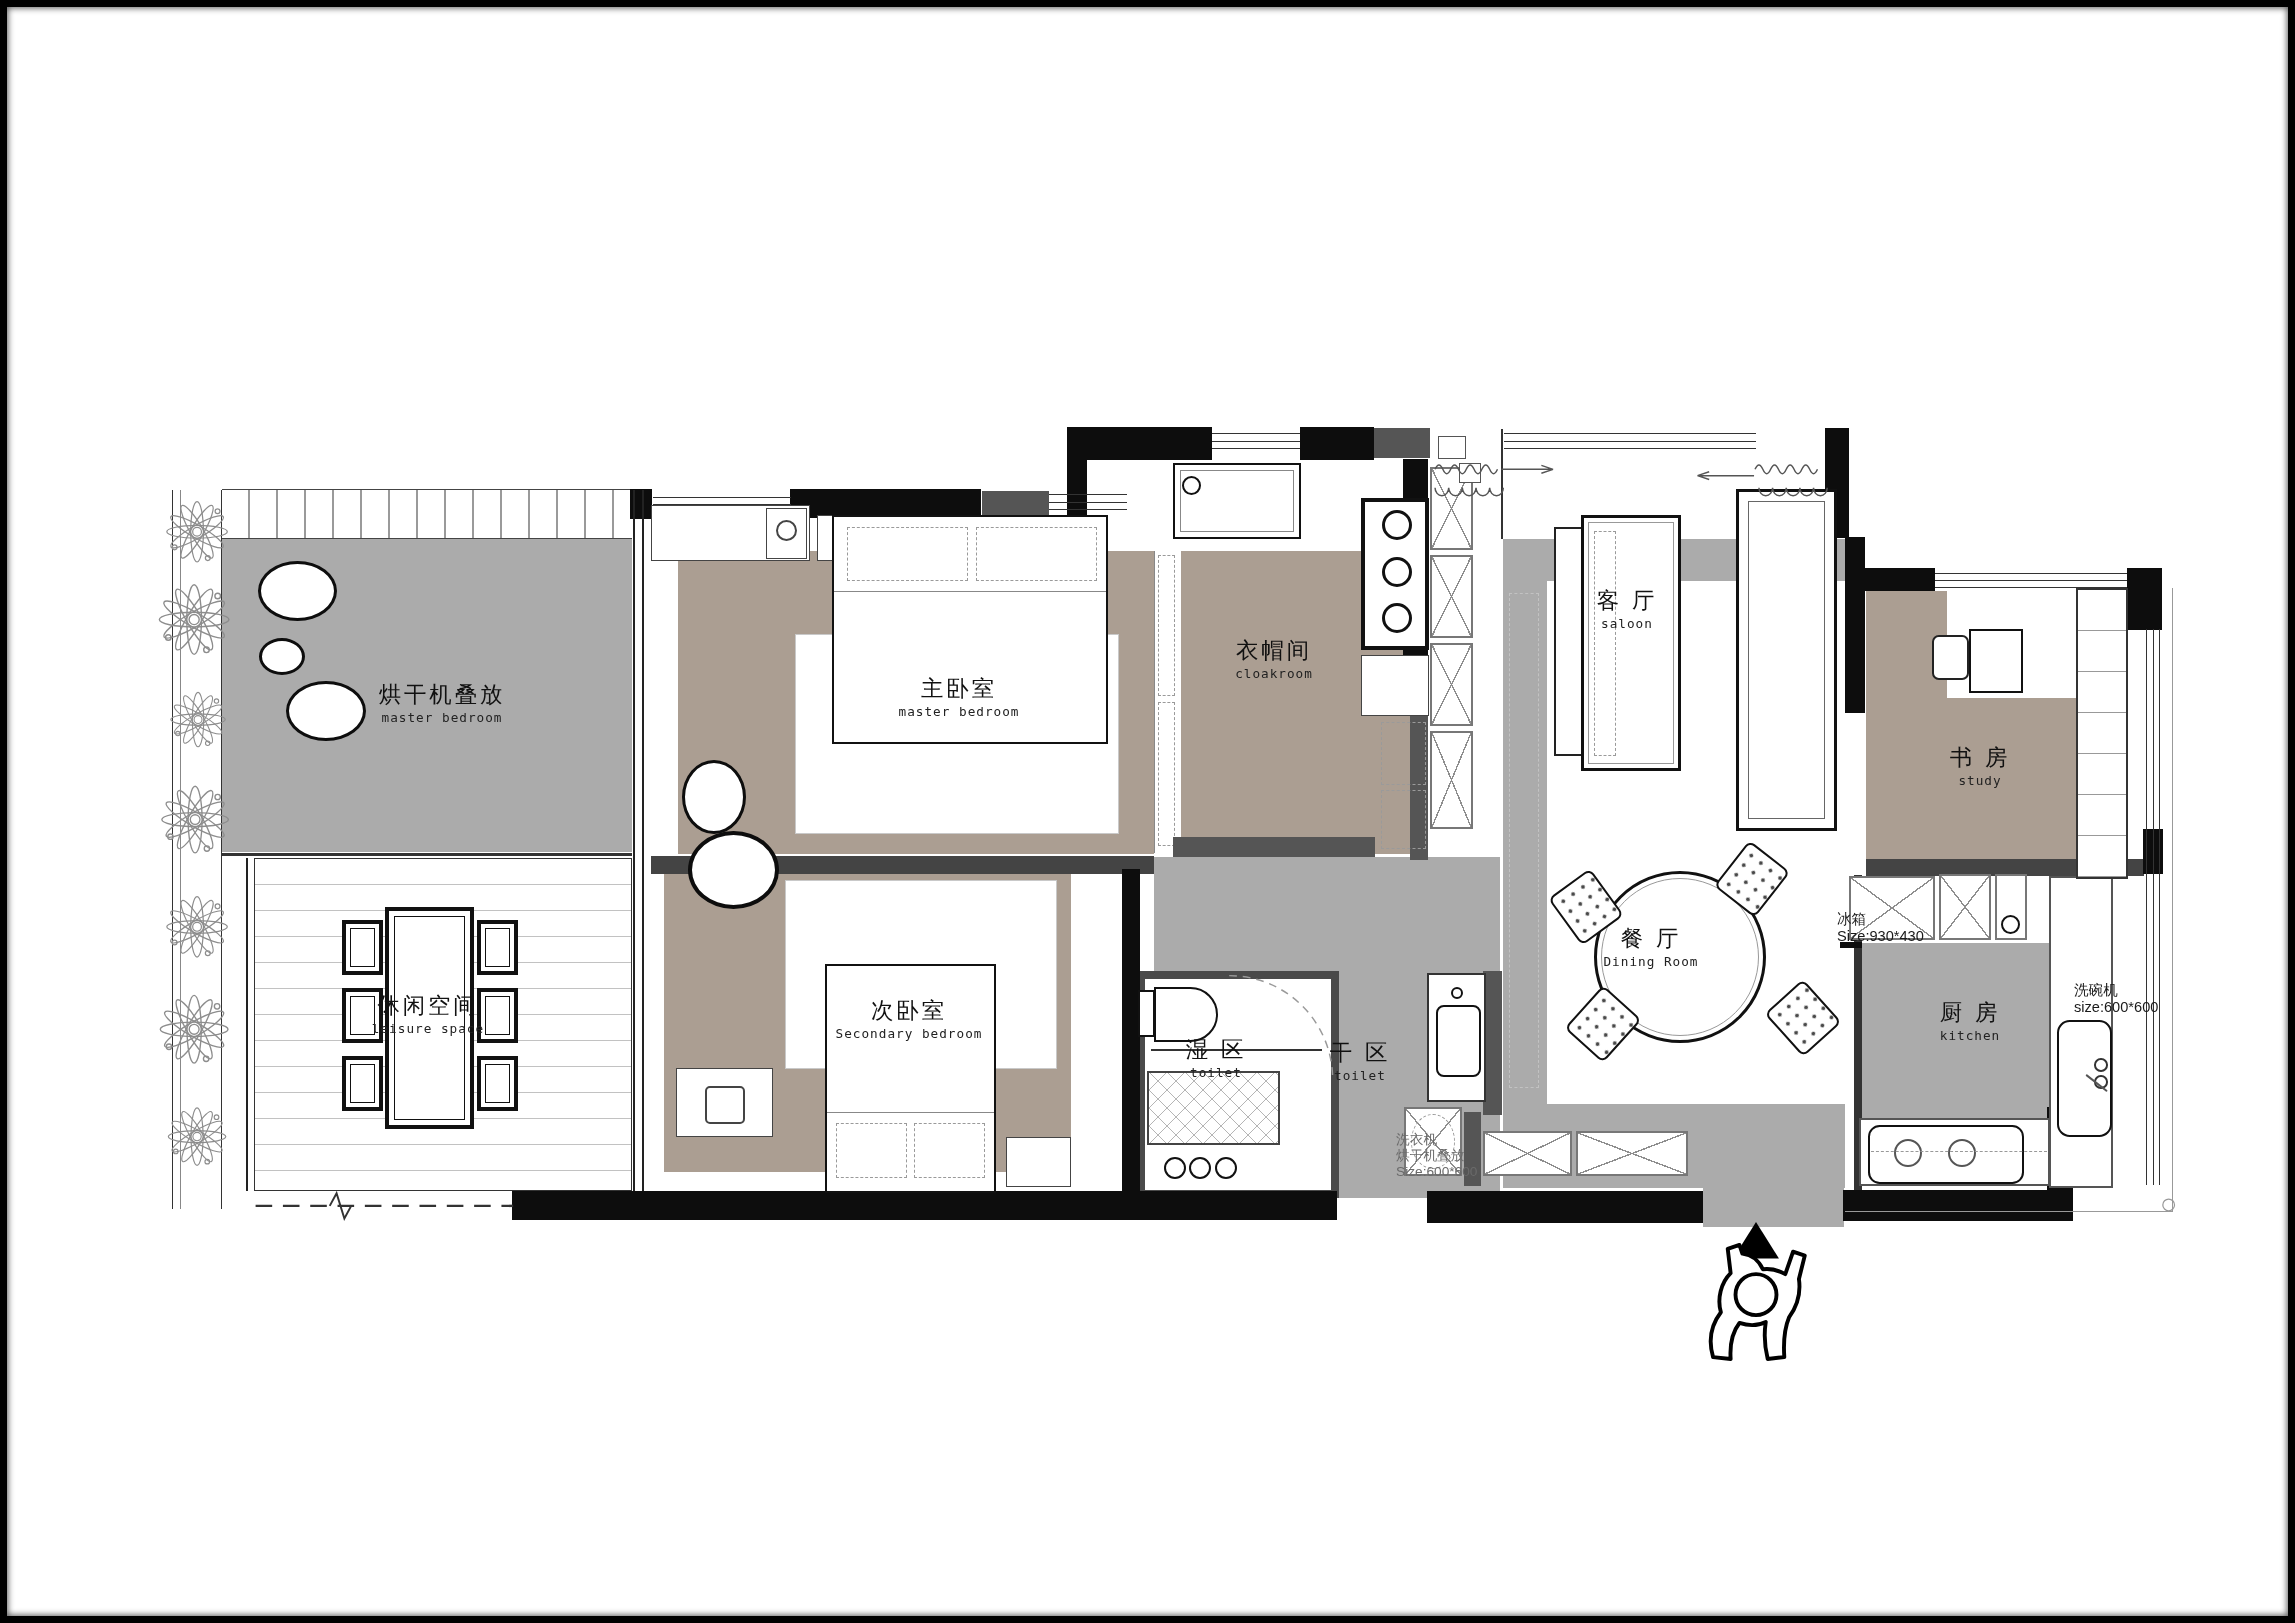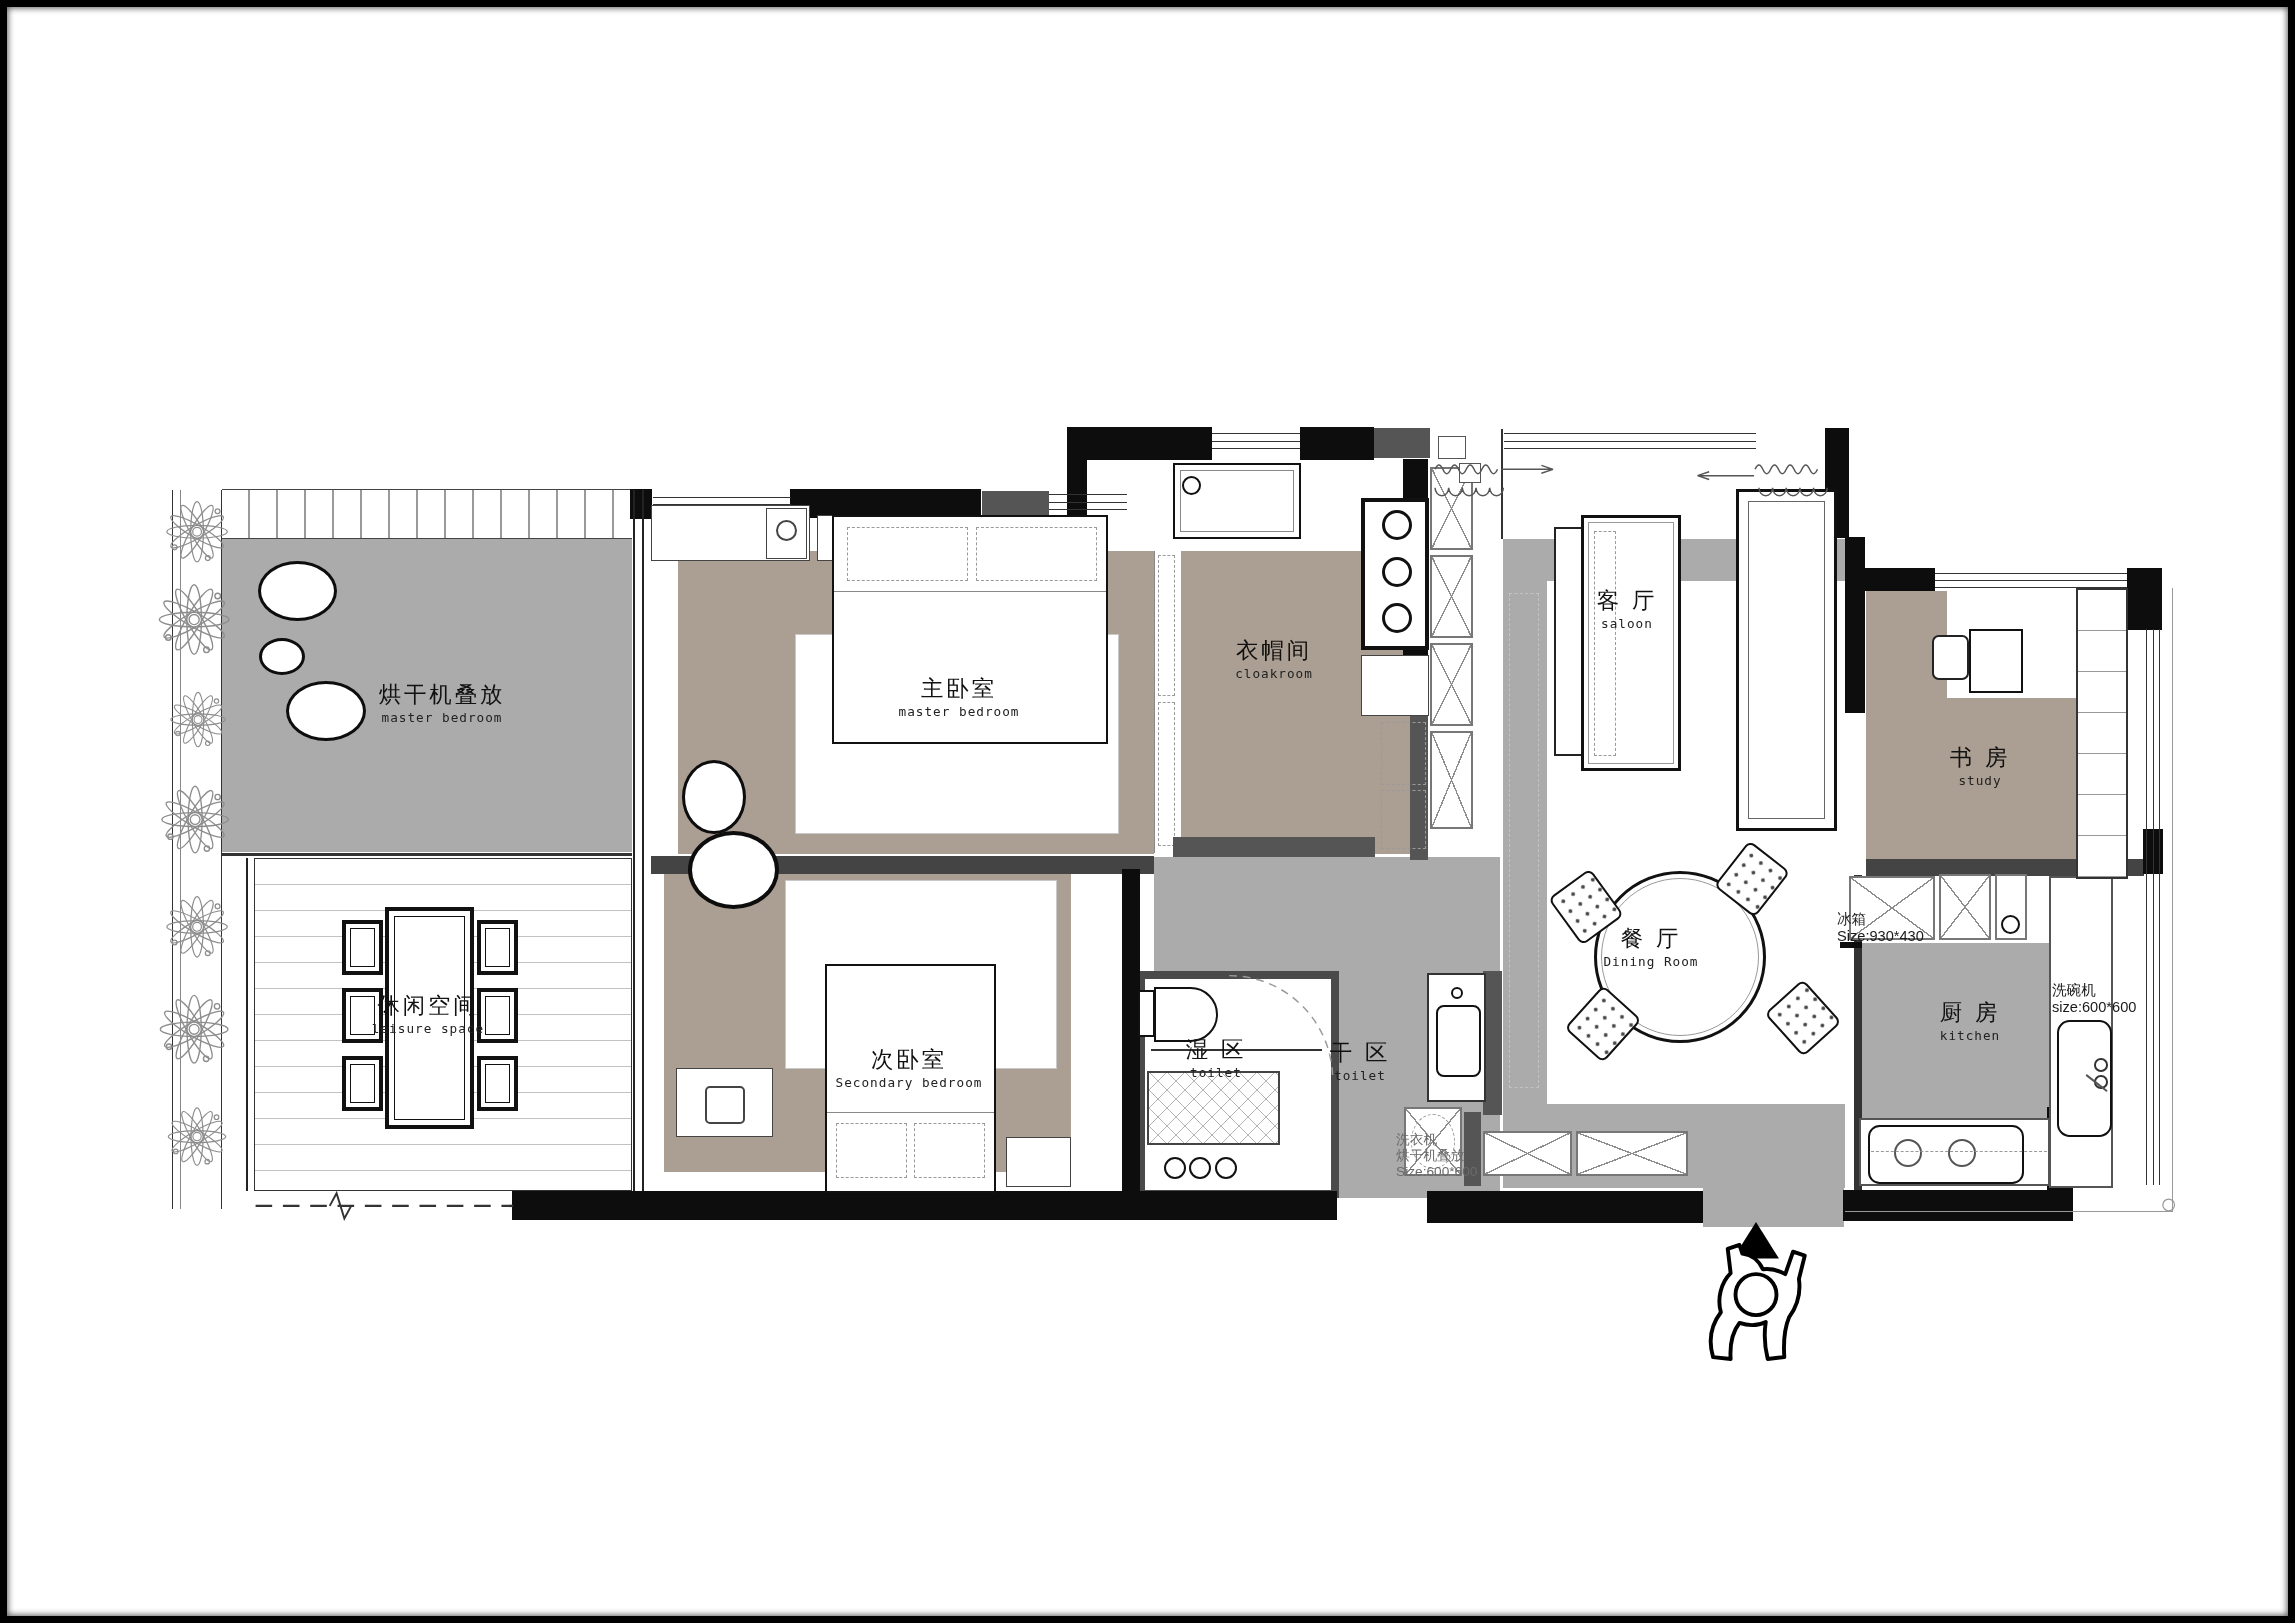--- a/index.html
+++ b/index.html
@@ -254,21 +254,21 @@
     <div class="en">master bedroom</div>
   </div>
   <div class="label" style="left:428px;top:993px;z-index:41;">
     <div class="cn">休闲空间</div>
     <div class="en">leisure space</div>
   </div>
   <div class="label" style="left:959px;top:676px;">
     <div class="cn">主卧室</div>
     <div class="en">master bedroom</div>
   </div>
-  <div class="label" style="left:898px;top:1047px;padding-left:22px;">
+  <div class="label" style="left:898px;top:998px;padding-left:22px;">
     <div class="cn">次卧室</div>
     <div class="en">Secondary bedroom</div>
   </div>
   <div class="label" style="left:1274px;top:638px;">
     <div class="cn">衣帽间</div>
     <div class="en">cloakroom</div>
   </div>
   <div class="label" style="left:1627px;top:588px;">
     <div class="cn">客 厅</div>
     <div class="en">saloon</div>
@@ -291,21 +291,21 @@
   </div>
   <div class="label" style="left:1360px;top:1040px;">
     <div class="cn">干 区</div>
     <div class="en">toilet</div>
   </div>
 
   <div class="ann" style="left:1837px;top:911px;">
     <div>冰箱</div>
     <div>Size:930*430</div>
   </div>
-  <div class="ann" style="left:2052px;top:982px;">
+  <div class="ann" style="left:2052px;top:982px;padding-left:22px;">
     <div>洗碗机</div>
     <div>size:600*600</div>
   </div>
   <div class="ann gray" style="left:1396px;top:1132px;">
     <div>洗衣机</div>
     <div>烘干机叠放</div>
     <div>Size:600*600</div>
   </div>
 
   <svg class="overlay" width="2295" height="1623" viewBox="0 0 4705 3327">

